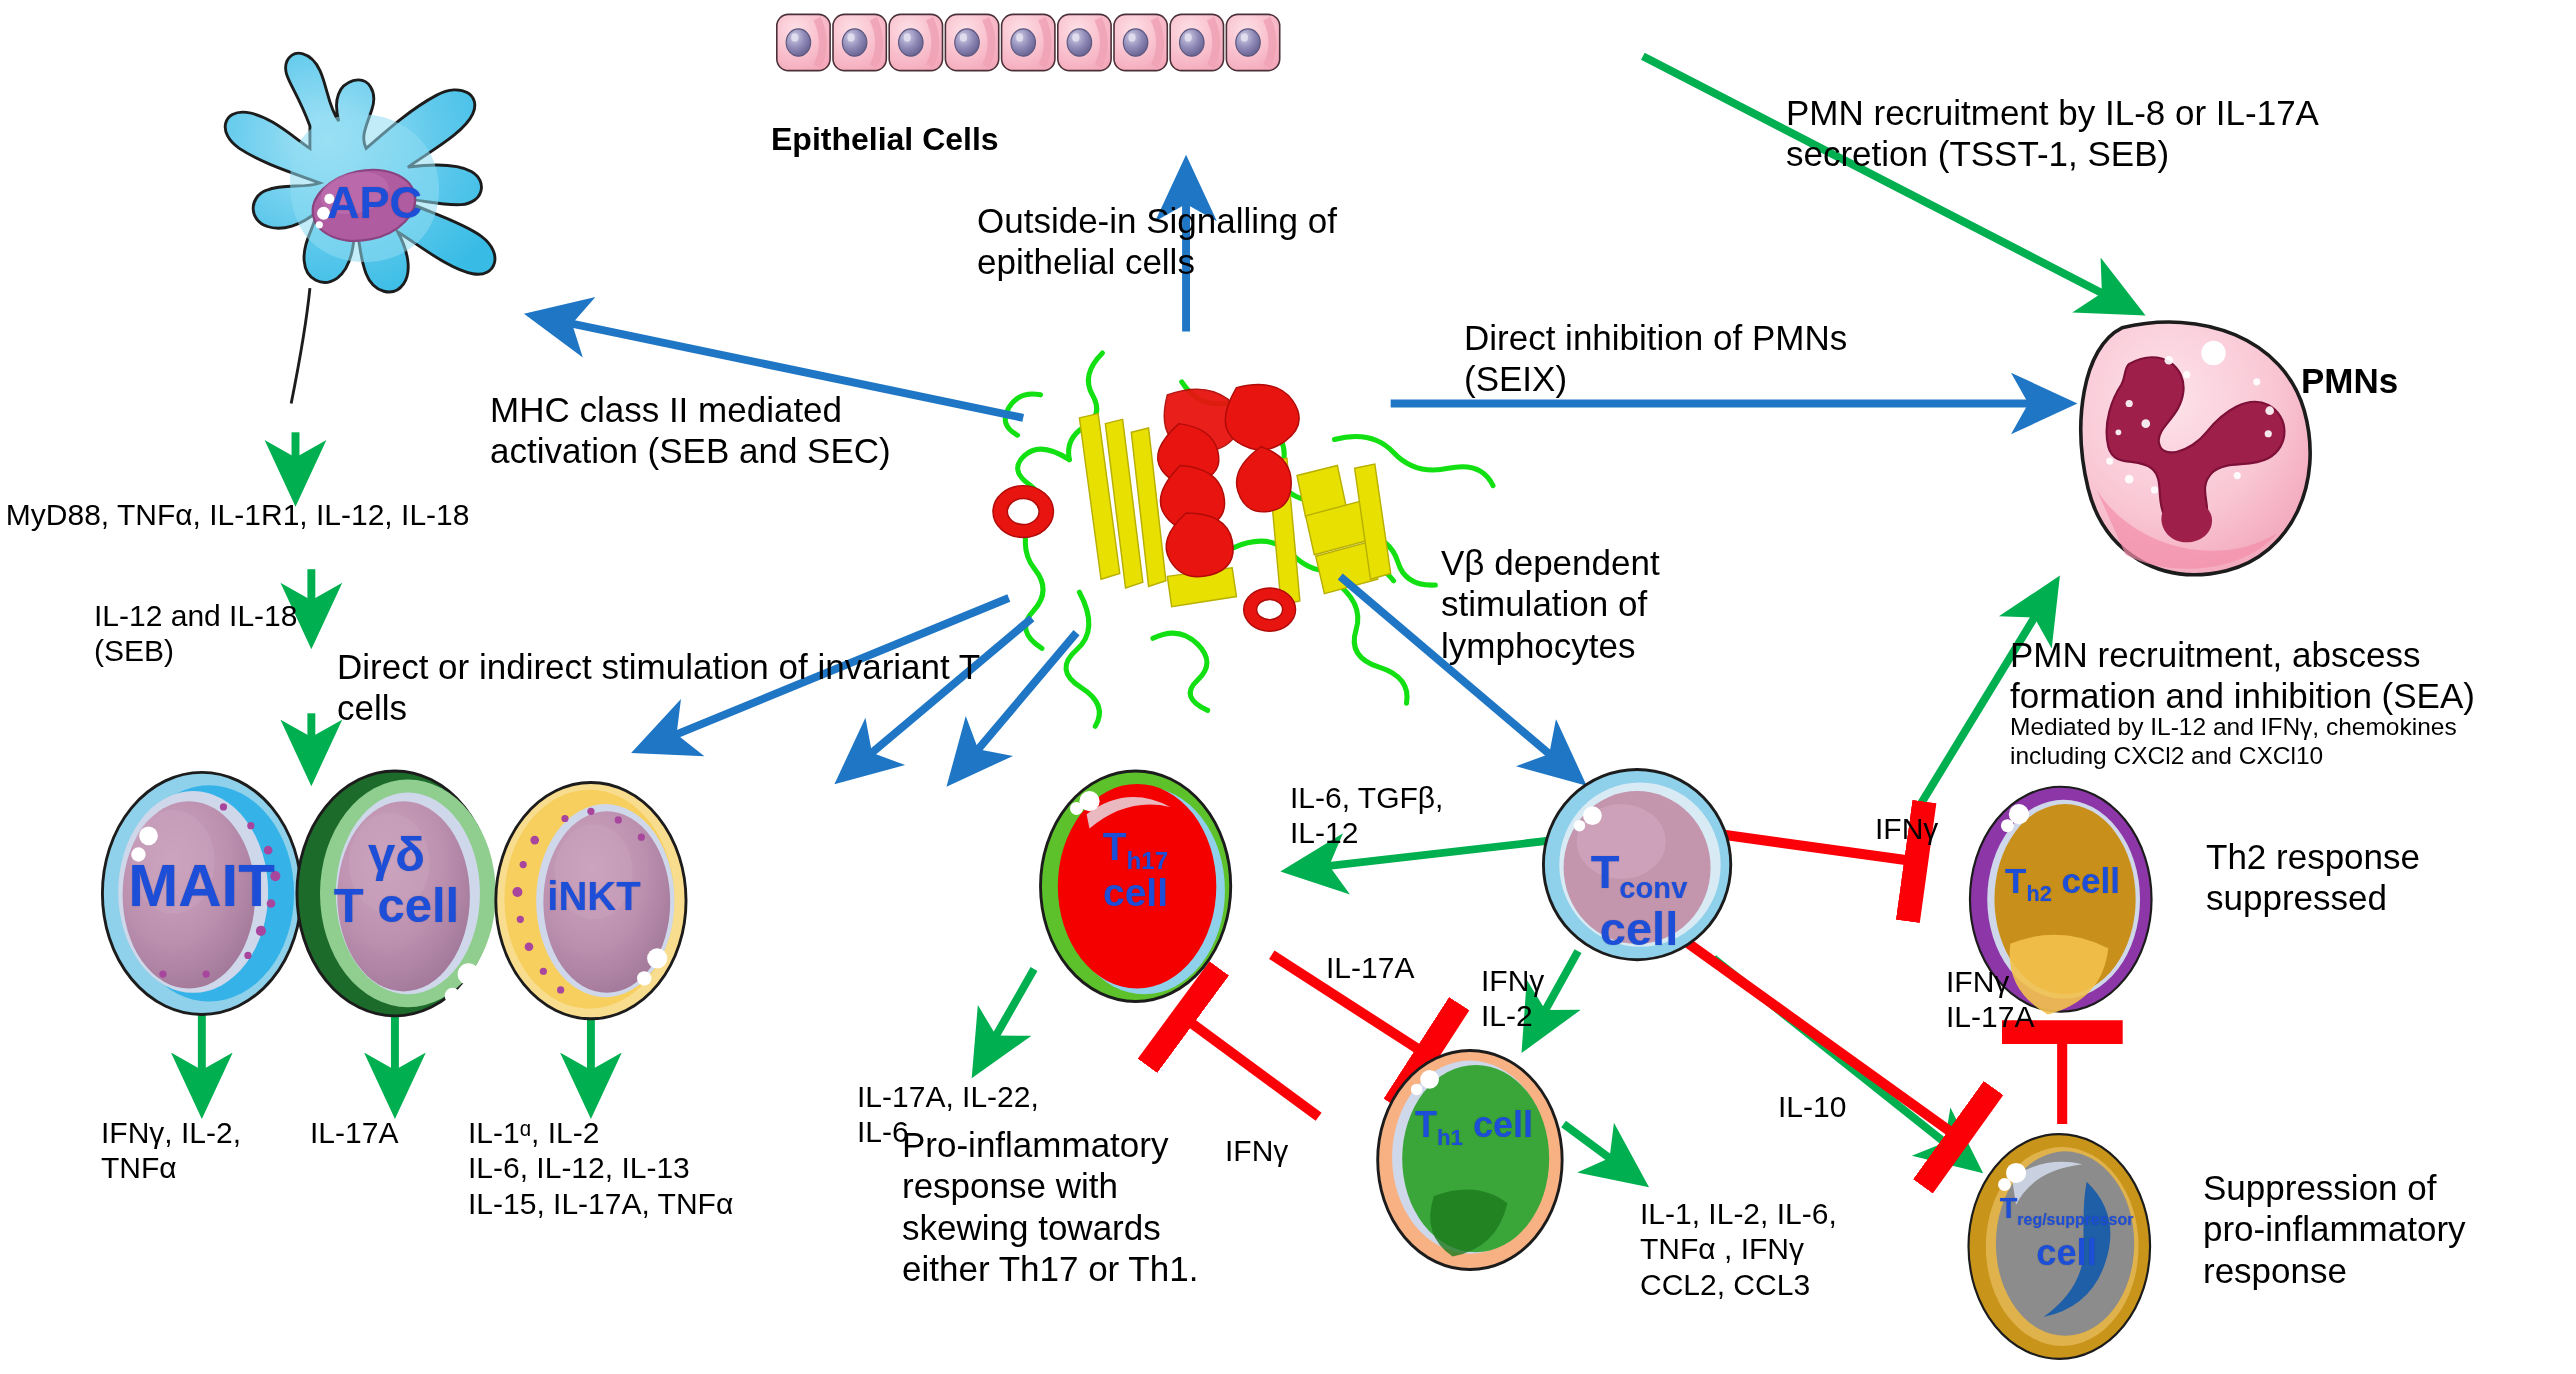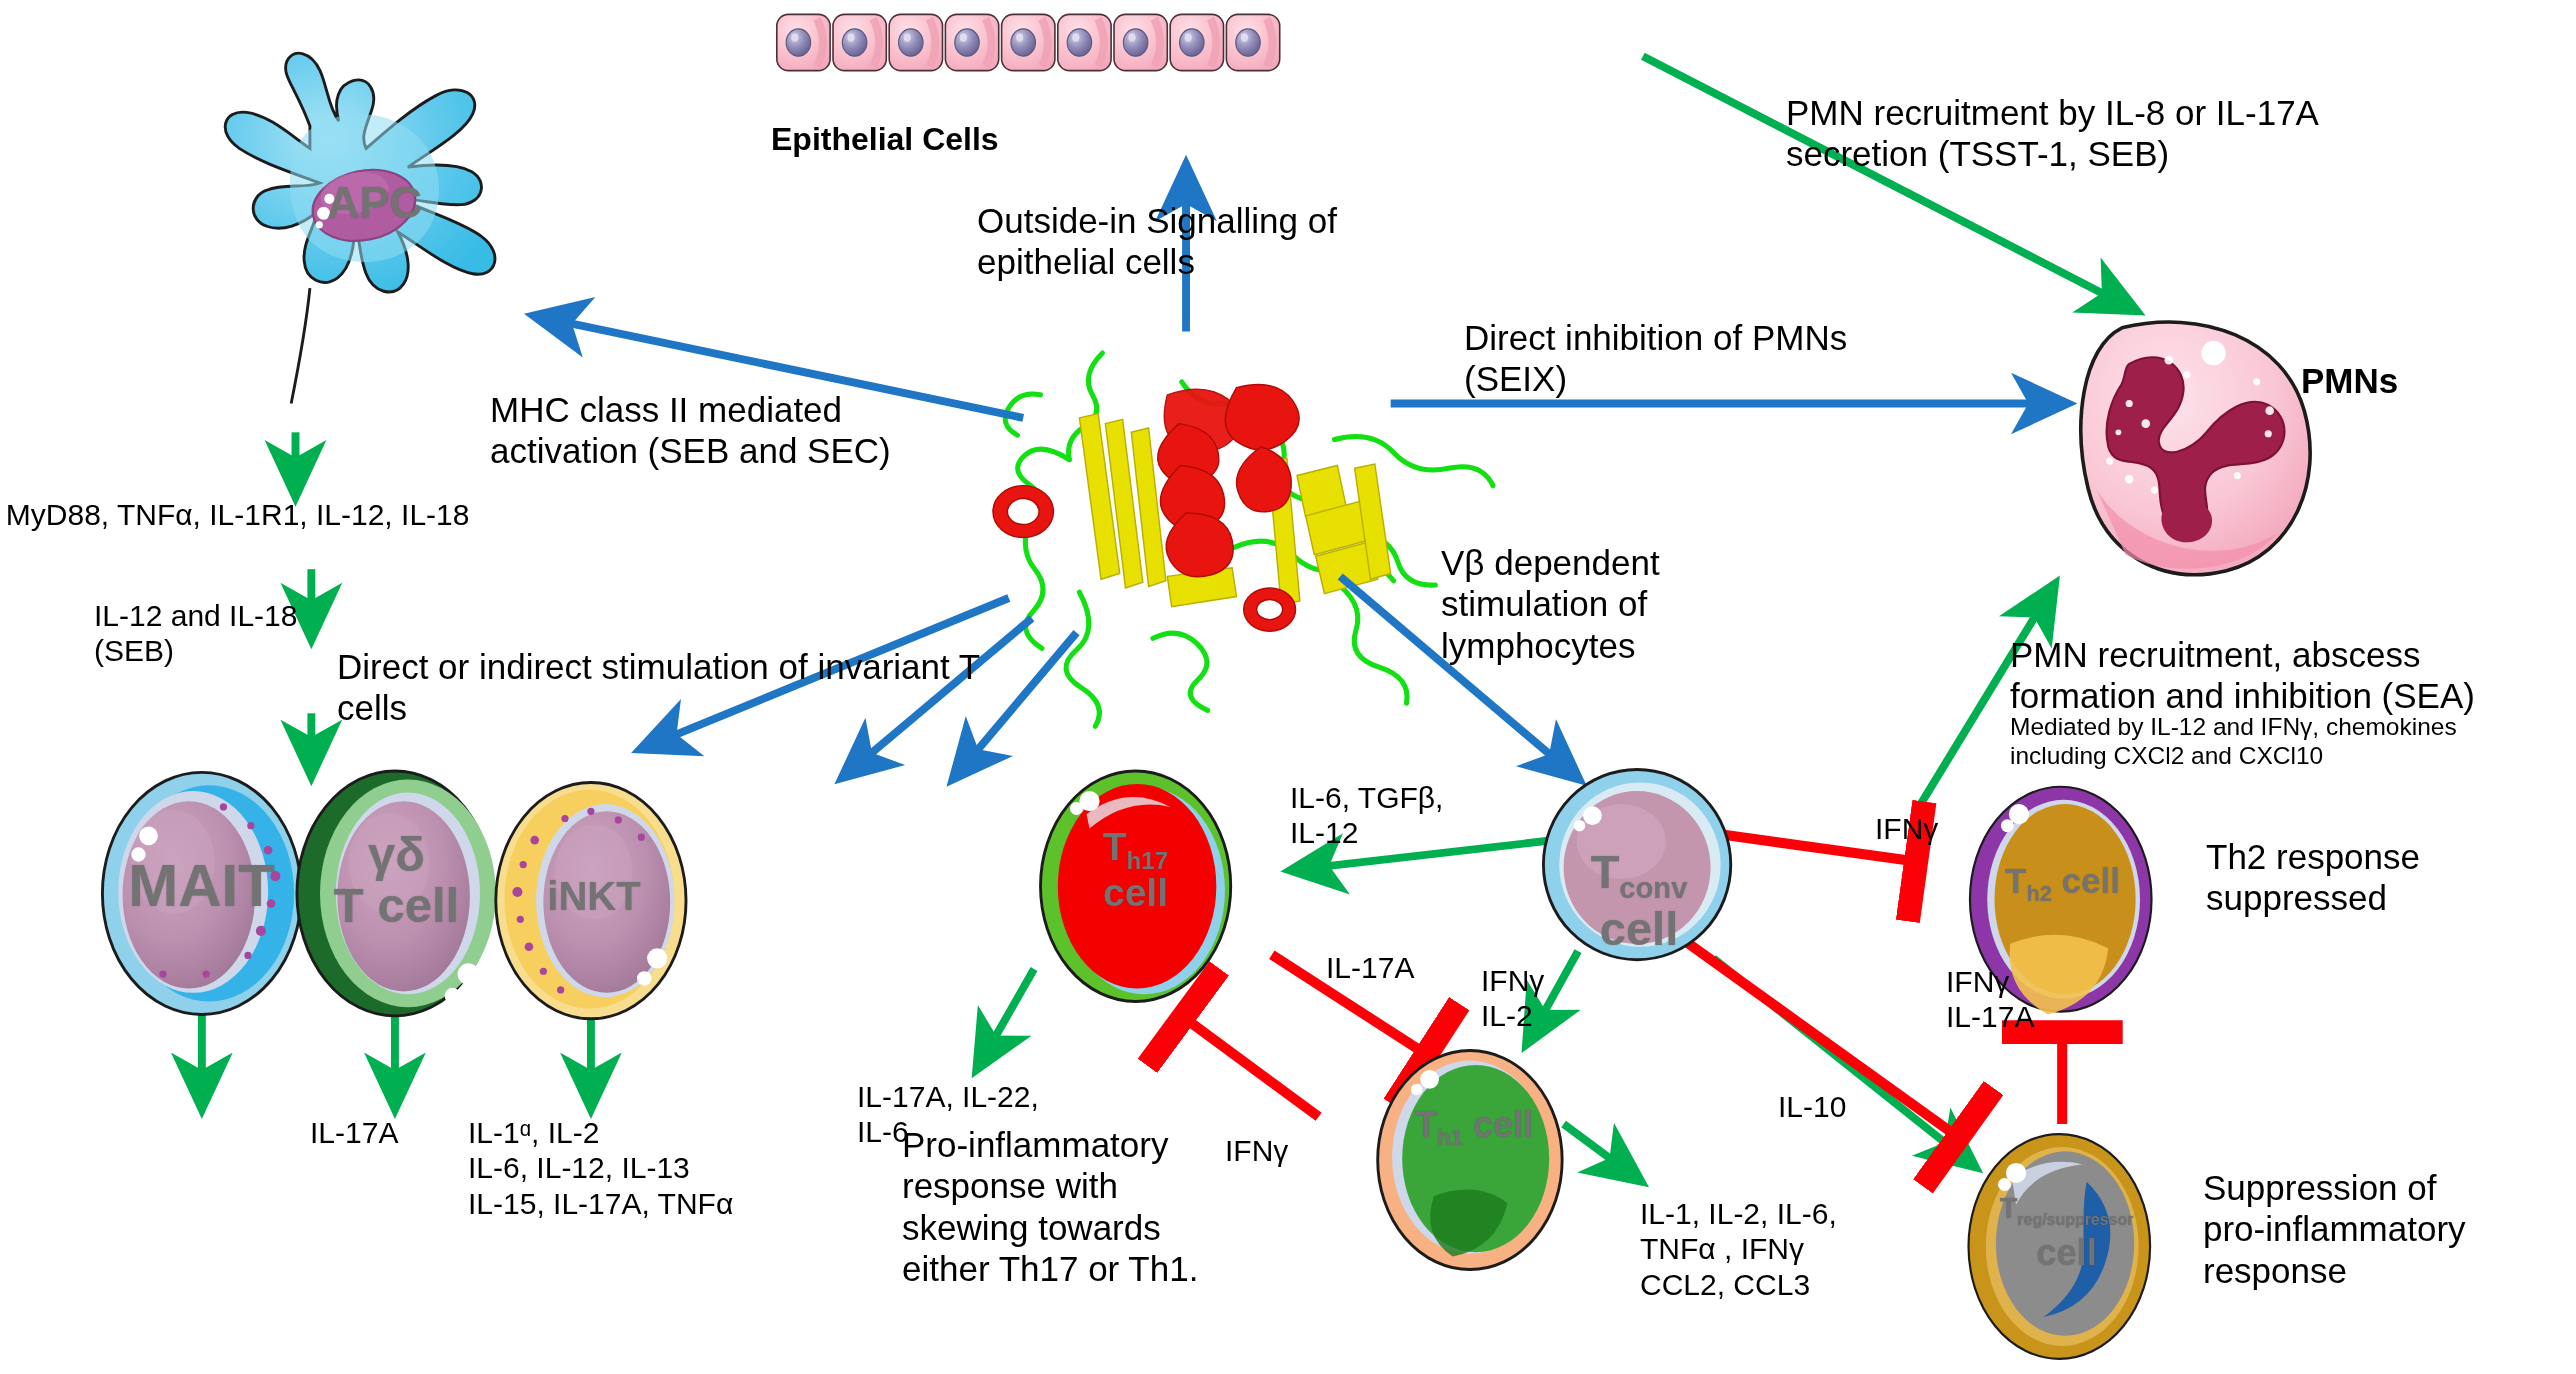--- a/index.html
+++ b/index.html
@@ -7,21 +7,21 @@
        font-family:"Liberation Sans","DejaVu Sans",sans-serif;color:#000;}
   #stage{position:absolute;left:0;top:0;width:2576px;height:1374px;}
   svg#art{position:absolute;left:0;top:0;width:2576px;height:1374px;}
   .lbl{position:absolute;color:#000;line-height:1.18;white-space:pre-line;}
   .t48{font-size:35px;}
   .t44{font-size:32px;}
   .t42{font-size:30px;}
   .t34{font-size:24.5px;}
   .bold{font-weight:bold;}
   .ctr{}
-  .celltxt{position:absolute;color:#737373;font-weight:bold;text-align:center;
+  .celltxt{position:absolute;color:#1d4ed8;font-weight:bold;text-align:center;
            line-height:1.05;text-shadow:0 0 1.4px rgba(0,0,0,.25);}
   .sub{font-size:0.62em;vertical-align:sub;}
 </style>
 </head>
 <body>
 
 <div id="stage">
 
 <svg id="art" viewBox="0 0 3575 1907">
   <defs>
@@ -391,20 +391,22 @@
 activation (SEB and SEC)</div>
 
 <div class="lbl t42" style="left:5.8px;top:497px;">MyD88, TNFα, IL-1R1, IL-12, IL-18</div>
 
 <div class="lbl t42 ctr" style="left:94px;top:598px;width:231px;">IL-12 and IL-18
 (SEB)</div>
 
 <div class="lbl t48" style="left:337px;top:646px;width:721px;">Direct or indirect stimulation of invariant T
 cells</div>
 
+<div class="lbl t42 ctr" style="left:101px;top:1115px;width:216px;">IFNγ, IL-2,
+TNFα</div>
 
 <div class="lbl t42 ctr" style="left:310px;top:1115px;width:180px;">IL-17A</div>
 
 <div class="lbl t42 ctr" style="left:468px;top:1115px;width:303px;">IL-1ᵅ, IL-2
 IL-6, IL-12, IL-13
 IL-15, IL-17A, TNFα</div>
 
 <div class="lbl t42" style="left:1290px;top:780px;">IL-6, TGFβ,
 IL-12</div>
 

